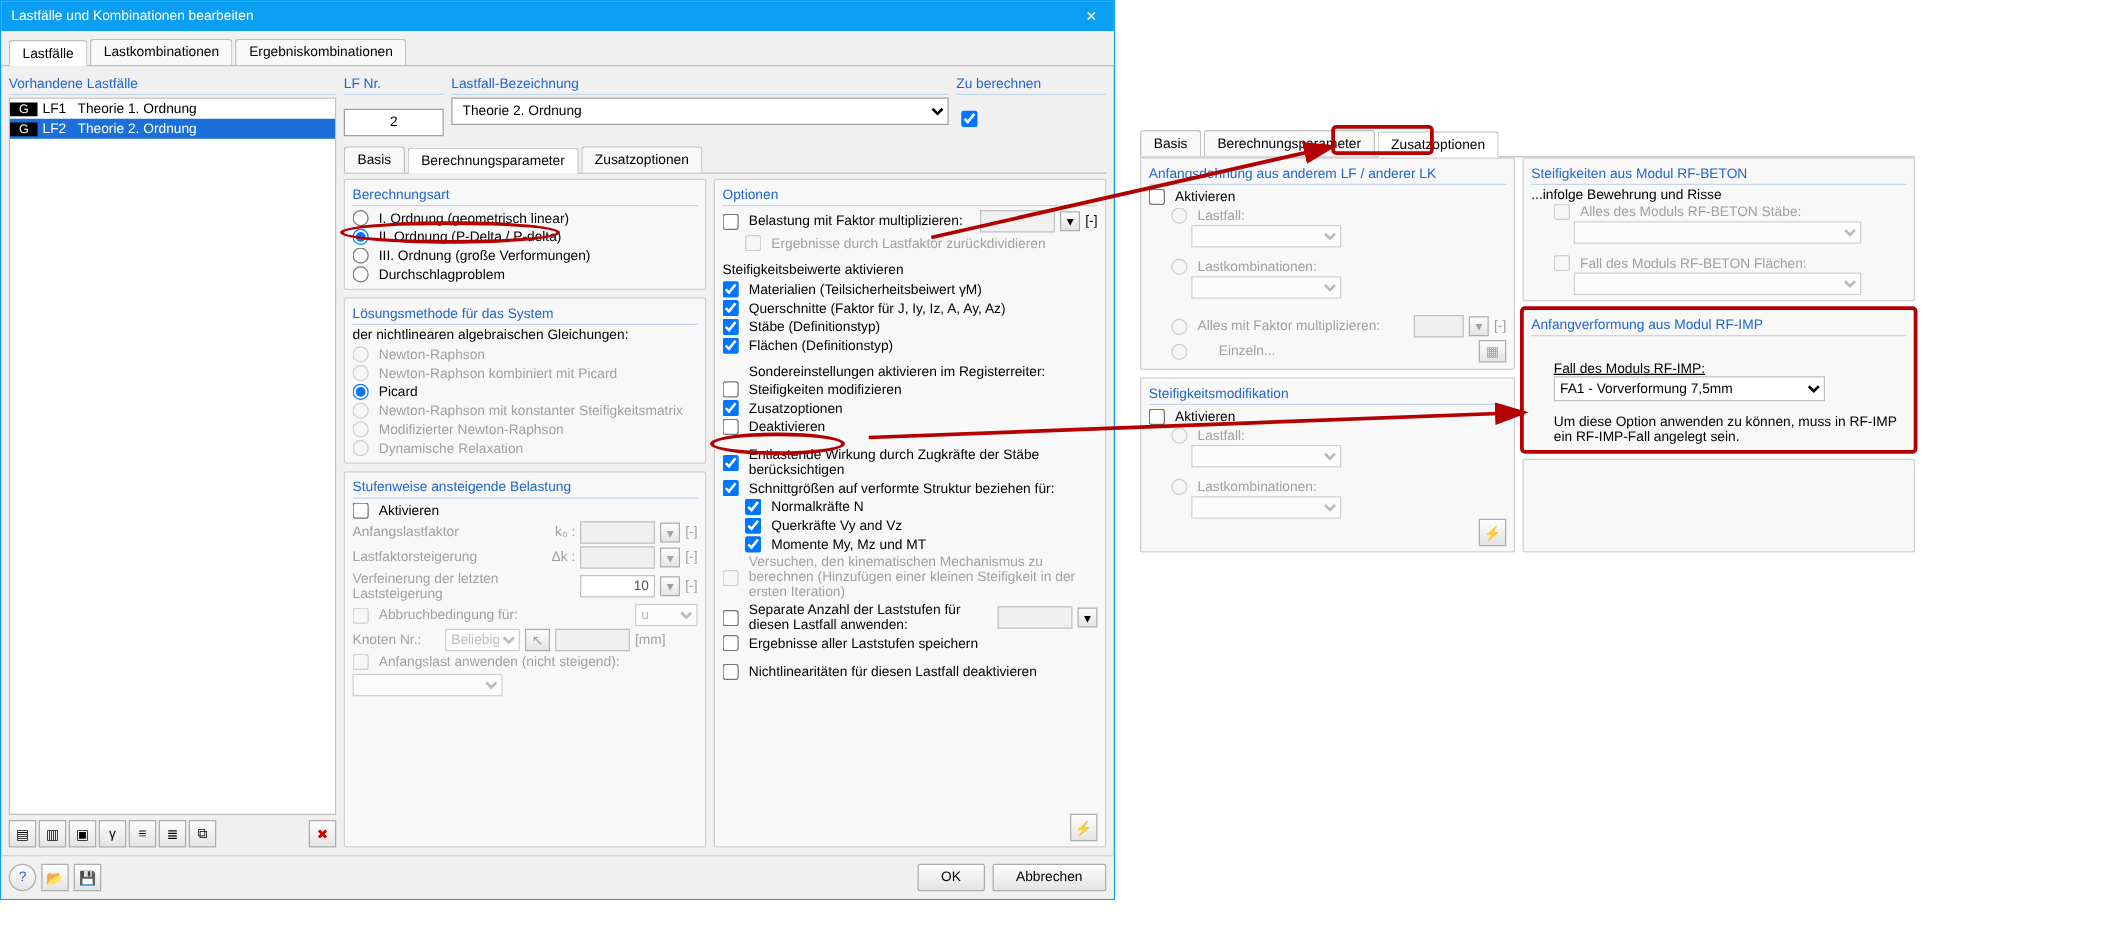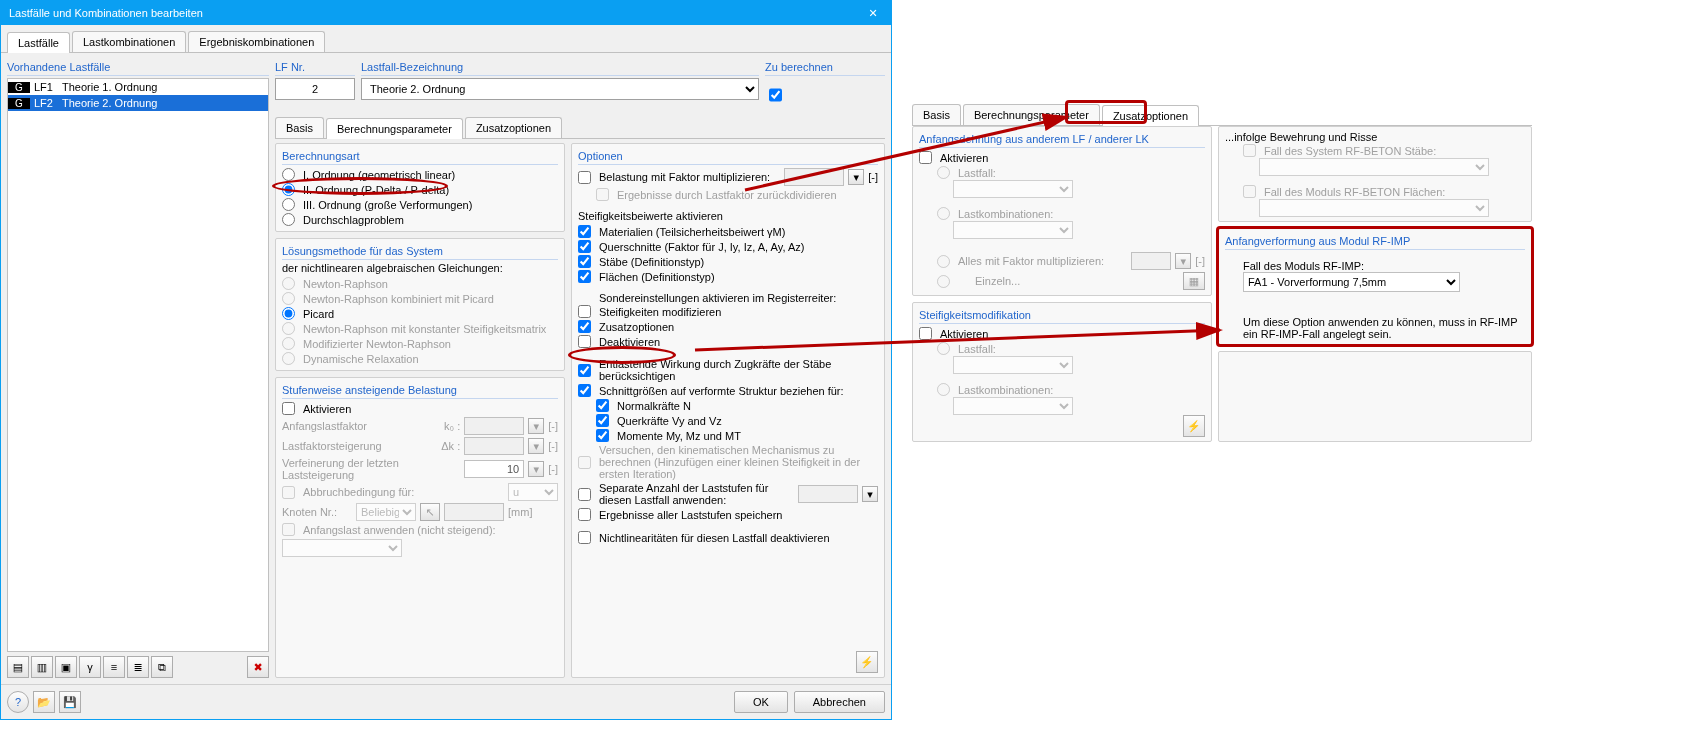--- a/index.html
+++ b/index.html
@@ -88,21 +88,21 @@
         <div class="tbbtn">≡</div>
         <div class="tbbtn">≣</div>
         <div class="tbbtn">⧉</div>
         <div style="flex:1"></div>
         <div class="tbbtn" style="color:#c00;">✖</div>
       </div>
     </div>
 
     <div class="right-col">
       <div class="top-fields">
-        <div class="field-grp" style="width:80px;">
+        <div class="field-grp" style="width:80px;justify-content:space-between;">
           <div class="group-header">LF Nr.</div>
           <input type="text" style="text-align: center;" value="2">
         </div>
         <div class="field-grp" style="flex:1;">
           <div class="group-header">Lastfall-Bezeichnung</div>
           <select><option>Theorie 2. Ordnung</option></select>
         </div>
         <div class="field-grp" style="width:120px;">
           <div class="group-header">Zu berechnen</div>
           <div style="padding-top:3px;"><input type="checkbox" checked="" style=""></div>
@@ -381,38 +381,39 @@
         <select class="inline dis" disabled="" style="margin-left:34px; width:120px;"></select>
         <div style="flex:1;"></div>
         <div style="display:flex; justify-content:flex-end;">
             <div class="tbbtn" style="color:#c80;">⚡</div>
           </div>
       </div>
     </div>
 
     <div class="col-inner">
       <div class="panel">
+        <div class="group-header">Steifigkeiten aus Modul RF-BETON</div>
         <div>...infolge Bewehrung und Risse</div>
         <label class="opt-row disabled" style="padding-left:18px;">
             <input type="checkbox" disabled="" style="">
-            <span>Fall des System RF-BETON Stäbe:</span>
+            <span>Alles des Moduls RF-BETON Stäbe:</span>
           </label>
         <select class="inline dis" disabled="" style="margin-left:34px; width:230px;"></select>
         <label class="opt-row disabled" style="padding-left:18px; margin-top:8px;">
             <input type="checkbox" disabled="" style="">
             <span>Fall des Moduls RF-BETON Flächen:</span>
           </label>
         <select class="inline dis" disabled="" style="margin-left:34px; width:230px;"></select>
       </div>
 
       <div class="panel" style="position:relative;">
         <div class="group-header">Anfangverformung aus Modul RF-IMP</div>
-        <div style="padding-left:18px; margin-top:8px;">Fall des Moduls RF-IMP:</div>
+        <div style="padding-left:18px; margin-top:18px;text-decoration:underline;">Fall des Moduls RF-IMP:</div>
         <select class="inline" style="margin-left:18px; width:217px; height:20px;"><option>FA1 - Vorverformung 7,5mm</option></select>
-        <div style="padding-left:18px; margin-top:24px;">Um diese Option anwenden zu können, muss in RF-IMP ein RF-IMP-Fall angelegt sein.</div>
+        <div style="padding-left:18px; margin-top:11px;">Um diese Option anwenden zu können, muss in RF-IMP ein RF-IMP-Fall angelegt sein.</div>
         <div class="highlight-red" style="left:-3px; top:-3px; right:-3px; bottom:-3px;"></div>
       </div>
 
       <div class="panel stretch"></div>
     </div>
   </div>
 </div>
 
 <svg class="arrow-svg" width="1702" height="745">
   <defs>

